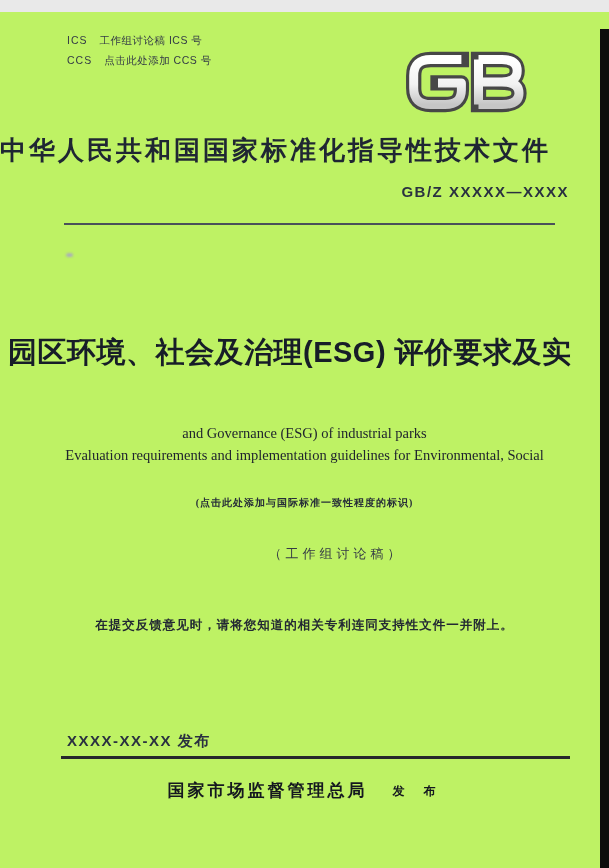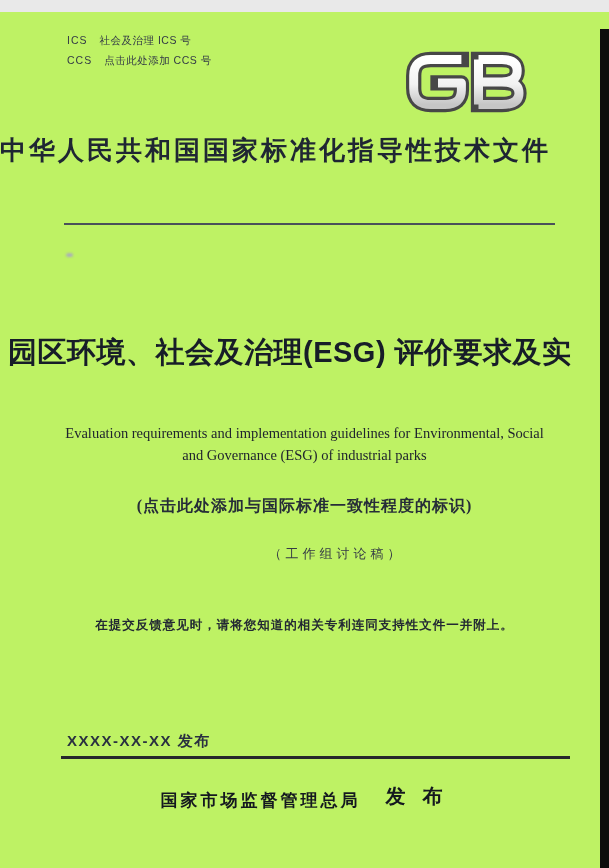--- a/index.html
+++ b/index.html
@@ -20,45 +20,45 @@
   .std-code{right:40px;top:171px;font-size:15px;font-weight:700;letter-spacing:1.5px;color:#2a3140;}
   .rule1{left:64px;top:211px;width:491px;height:2px;background:#4a505a;}
   .artifact{left:66px;top:241px;width:7px;height:4px;background:#aab0b8;border-radius:50%;filter:blur(1px);}
   
   .zh-title{left:8px;top:318px;width:100%;text-align:left;
     font-size:29px;font-weight:700;line-height:45px;color:#171d28;letter-spacing:.5px;}
   .en-title{left:0;top:410px;width:100%;text-align:center;
     font-family:"Liberation Serif",serif;font-size:14.5px;line-height:22px;color:#20252e;}
   
   .consistency{left:0;top:484px;width:100%;text-align:center;
-    font-family:"Liberation Serif",serif;font-weight:700;font-size:16px;letter-spacing:1px;color:#262d38;}
+    font-family:"Liberation Serif",serif;font-weight:700;font-size:10px;letter-spacing:1px;color:#262d38;}
   .draft{left:0;top:533px;width:100%;text-align:center;
     font-family:Liberation Serif, serif;font-size:13px;letter-spacing:4px;color:#353b45;padding-left:32px;}
   .patent{left:0;top:605px;width:100%;text-align:center;
     font-family:"Liberation Serif",serif;font-weight:700;font-size:12.5px;letter-spacing:1px;color:#232933;}
   .date-left{left:67px;top:720px;font-size:15px;font-weight:600;letter-spacing:1.5px;color:#2a3140;}
   .date-right{right:41px;top:720px;font-size:15px;font-weight:600;letter-spacing:1.5px;color:#2a3140;}
   .rule2{left:61px;top:744px;width:509px;height:2.5px;background:#26282b;}
-  .issuer{left:0;top:769px;width:100%;display:flex;justify-content:center;align-items:flex-end;gap:25px;}
+  .issuer{left:0;top:769px;width:100%;display:flex;justify-content:center;align-items:flex-start;gap:25px;}
   .issuer-lines{font-family:"Liberation Serif",serif;font-weight:700;font-size:17px;
     letter-spacing:3px;line-height:19.5px;color:#14181f;text-align:center;}
-  .issue-verb{font-family:Liberation Serif, serif;font-weight:700;font-size:20px;
+  .issue-verb{font-family:Liberation Mono, monospace;font-weight:700;font-size:12px;
     letter-spacing:6px;color:#14181f;padding-top:2px;white-space:nowrap;}
   
   .edge-right{left:600px;top:17px;width:9px;height:851px;background:#0c0c0c;}
   .edge-bottom{left:0;top:859px;width:609px;height:9px;background:#0c0c0c;}
 </style>
 </head>
 <body>
 
 <div class="page">
 
   <div class="abs code-line" style="top:22px;">
     <span class="pfx">ICS</span>
-    <span>社会及治理 ICS 号</span>
+    <span>工作组讨论稿 ICS 号</span>
   </div>
   <div class="abs code-line" style="top:42px;">
     <span class="pfx">CCS</span>
     <span>点击此处添加 CCS 号</span>
   </div>
 
   <svg class="abs gb-logo" viewBox="0 0 160 80" aria-hidden="true">
     <defs>
       <linearGradient id="bevel" x1="0" y1="0" x2="0" y2="1">
         <stop offset="0" stop-color="#ffffff"></stop>
@@ -69,32 +69,33 @@
     <g fill="none" stroke-linejoin="round">
       <path d="M66 15 H32 Q13 15 13 33 V47 Q13 65 32 65 H48 Q66 65 66 49 V41 H40" stroke="#474747" stroke-width="17" stroke-linecap="square"></path>
       <path d="M85 15 V65 M85 15 H111 Q128 15 128 27.5 Q128 40 111 40 H85 M111 40 Q130 40 130 52.5 Q130 65 111 65 H85" stroke="#474747" stroke-width="17" stroke-linecap="square"></path>
       <path d="M66 15 H32 Q13 15 13 33 V47 Q13 65 32 65 H48 Q66 65 66 49 V41 H40" stroke="url(#bevel)" stroke-width="10" stroke-linecap="butt"></path>
       <path d="M85 15 V65 M85 15 H111 Q128 15 128 27.5 Q128 40 111 40 H85 M111 40 Q130 40 130 52.5 Q130 65 111 65 H85" stroke="url(#bevel)" stroke-width="10" stroke-linecap="butt"></path>
     </g>
   </svg>
 
   <div class="abs doc-category">中华人民共和国国家标准化指导性技术文件</div>
 
+  <div class="abs std-code">GB/Z XXXXX—XXXX</div>
 
   <div class="abs rule1"></div>
 
   <div class="abs artifact"></div>
 
   <div class="abs zh-title">
     <div>园区环境、社会及治理(ESG) 评价要求及实</div>
   </div>
 
   <div class="abs en-title">
+    <div>and Governance (ESG) of industrial parks</div>
     <div>Evaluation requirements and implementation guidelines for Environmental, Social</div>
-    <div>and Governance (ESG) of industrial parks</div>
   </div>
 
   <div class="abs consistency">(点击此处添加与国际标准一致性程度的标识)</div>
 
   <div class="abs draft">（工作组讨论稿）</div>
 
   <div class="abs date-left">XXXX-XX-XX 发布</div>
 
   <div class="abs patent">在提交反馈意见时，请将您知道的相关专利连同支持性文件一并附上。</div>
   <div class="abs rule2"></div>

